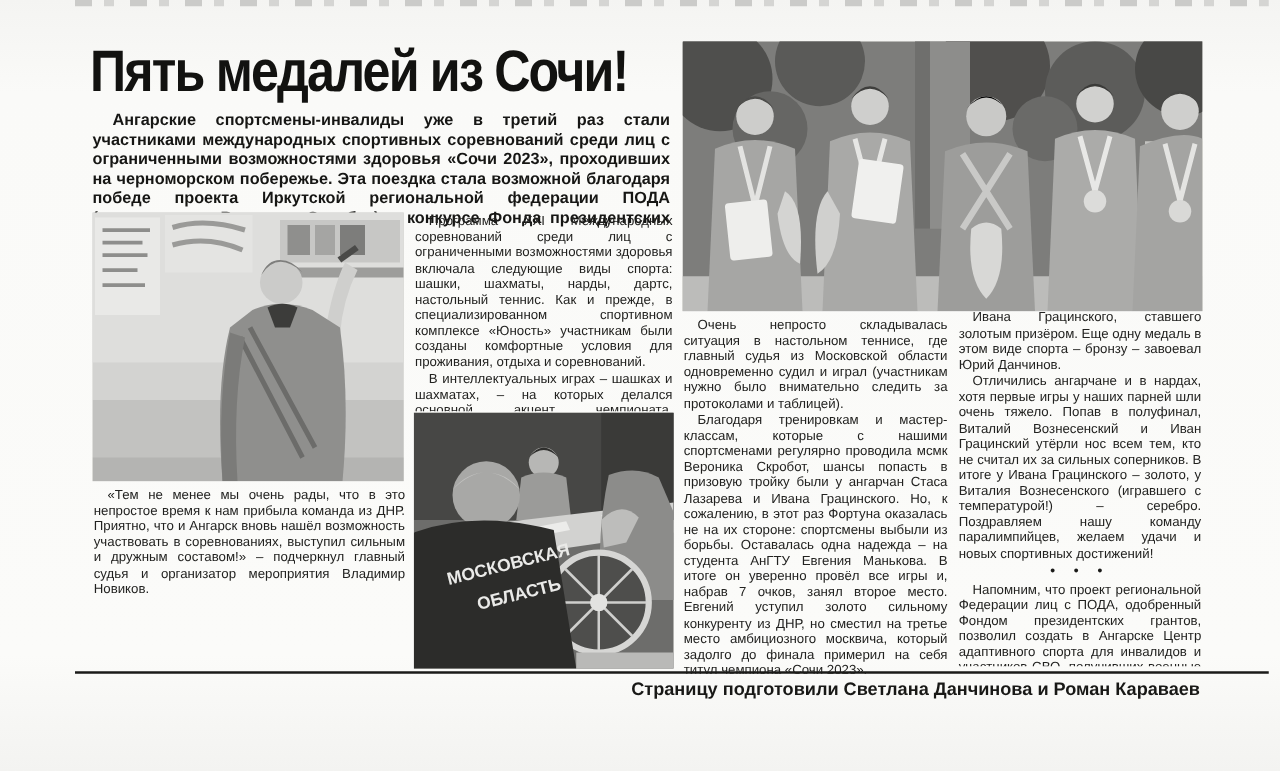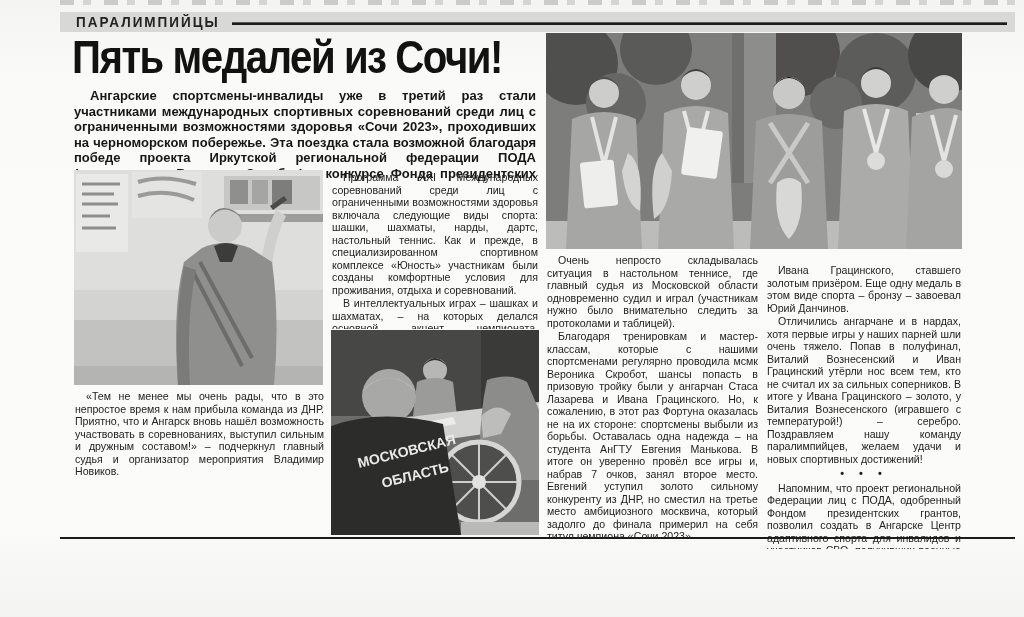--- a/index.html
+++ b/index.html
@@ -28,41 +28,37 @@
   .lead{
     position:absolute;left:74px;top:88px;width:462px;
     font-size:13px;line-height:1.2;font-weight:bold;text-align:justify;
     color:#161614;text-indent:16px;margin:0;
   }
   .bodycol{position:absolute;font-size:10.6px;line-height:1.18;text-align:justify;color:#222220;overflow:hidden;}
   .bodycol p{margin:1px;text-indent:11px;}
   .col1{left:74px;top:389px;width:251px;height:149px;}
   .col2{left:331px;top:170px;width:208px;height:159px;}
   .col3{left:546px;top:253px;width:213px;height:286px;}
-  .col4{left:766px;top:263px;width:196px;height:286px;}
+  .col4{left:766px;top:247px;width:196px;height:286px;}
   .separator-dots{text-align:center;text-indent:0 !important;font-weight:bold;letter-spacing:6px;font-size:11px;margin:2px 0 !important;color:#1a1a18;}
   .photo{position:absolute;overflow:hidden;background:#cfcfcd;box-shadow:0 0 0 1px #e3e3e1 inset;}
   .photo svg{display:block;}
   .photo1{left:74px;top:170px;width:249px;height:215px;}
   .photo2{left:331px;top:330px;width:208px;height:205px;}
   .photo3{left:546px;top:33px;width:416px;height:216px;}
   .bottom-rule{position:absolute;left:60px;top:537px;width:955px;height:2px;background:#1b1b19;}
   .byline{position:absolute;right:64px;top:544px;font-size:14.5px;font-weight:bold;color:#181816;margin:0;}
 </style>
 </head>
 <body>
 
 <div class="page">
 
   <div class="top-remnant"></div>
 
-  <div class="kicker-band">
-    <span class="kicker-label">ПАРАЛИМПИЙЦЫ</span>
-    <span class="kicker-rule"></span>
-  </div>
 
   <h1 class="headline">Пять медалей из Сочи!</h1>
 
   <p class="lead">Ангарские спортсмены-инвалиды уже в третий раз стали участниками международных спортивных соревнований среди лиц с ограниченными возможностями здоровья «Сочи 2023», проходивших на черноморском побережье. Эта поездка стала возможной благодаря победе проекта Иркутской региональной федерации ПОДА (руководитель Вероника Скробот) в конкурсе Фонда президентских грантов.</p>
 
   <div class="photo photo1">
     <svg width="249" height="215" viewBox="0 0 249 215">
       <rect x="0" y="0" width="249" height="215" fill="#d3d3d1"></rect>
       <rect x="0" y="0" width="249" height="120" fill="#dededc"></rect>
 
@@ -218,14 +214,15 @@
   </div>
 
   <div class="bodycol col4">
     <p>Ивана Грацинского, ставшего золотым призёром. Еще одну медаль в этом виде спорта – бронзу – завоевал Юрий Данчинов.</p>
     <p>Отличились ангарчане и в нардах, хотя первые игры у наших парней шли очень тяжело. Попав в полуфинал, Виталий Вознесенский и Иван Грацинский утёрли нос всем тем, кто не считал их за сильных соперников. В итоге у Ивана Грацинского – золото, у Виталия Вознесенского (игравшего с температурой!) – серебро. Поздравляем нашу команду паралимпийцев, желаем удачи и новых спортивных достижений!</p>
     <p class="separator-dots">• • •</p>
     <p>Напомним, что проект региональной Федерации лиц с ПОДА, одобренный Фондом президентских грантов, позволил создать в Ангарске Центр адаптивного спорта для инвалидов и участников СВО, получивших военные травмы. В Сочи у нашей сборной была возможность после окончания ежедневной соревновательной программы посещать различные экскурсии, а главное – пройти курс оздоровительных процедур, предоставленный на благотворительной основе санаторием «Южное взморье». С хорошим настроением и комплектом честно завоеванных наград ангарчане вернулись домой.</p>
   </div>
 
   <div class="bottom-rule"></div>
+  <p class="byline">Страницу подготовили Светлана Данчинова и Роман Караваев</p>
 
 </div>
 
 </body></html>

